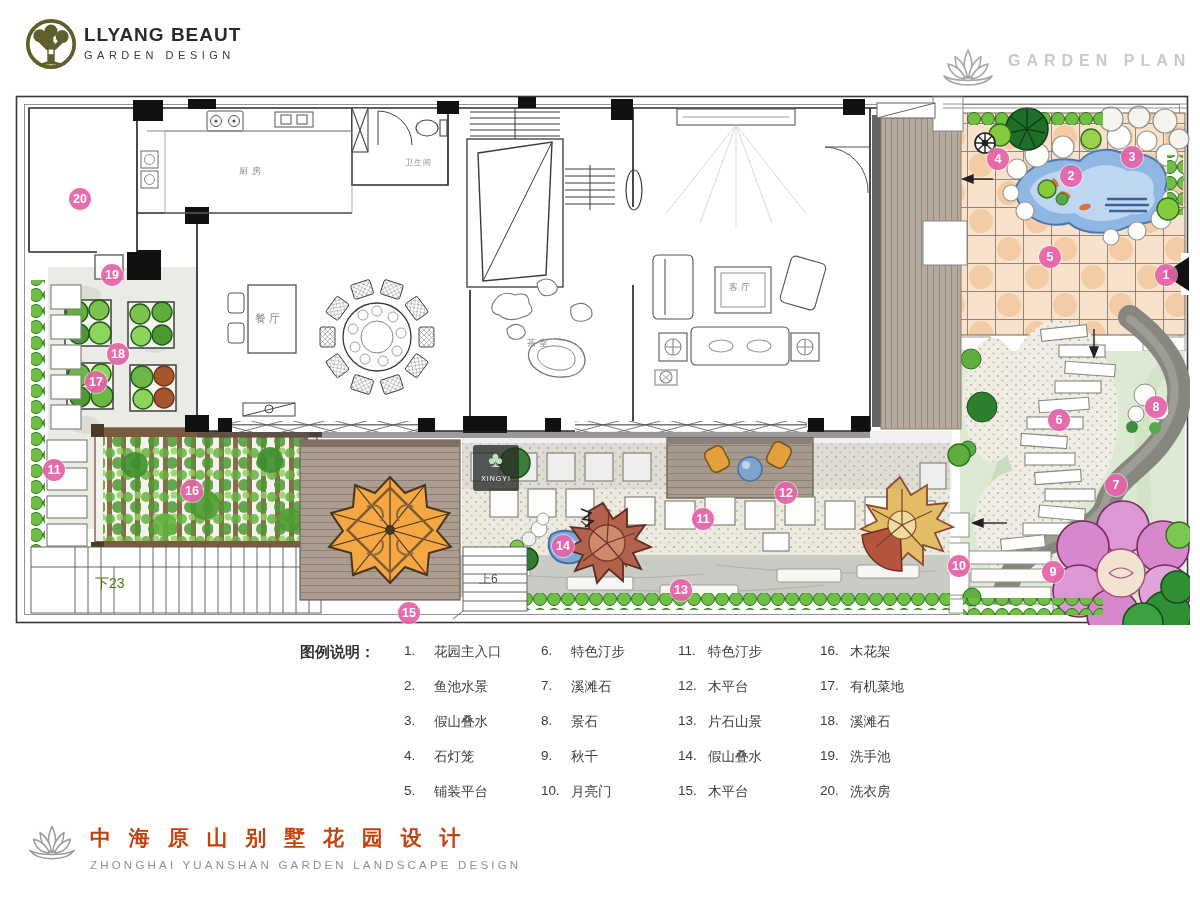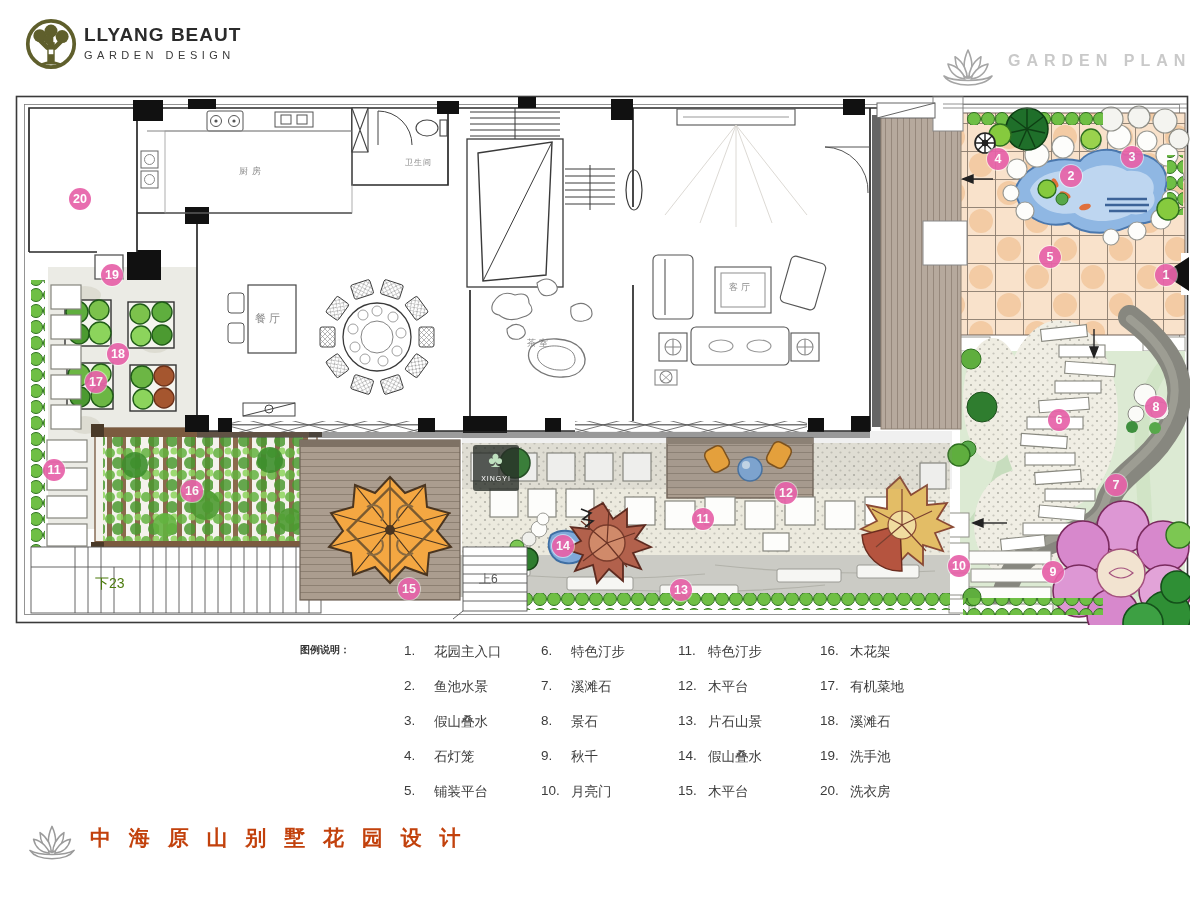--- a/index.html
+++ b/index.html
@@ -17,21 +17,21 @@
   #plan-overlay{left:15px;top:95px;width:1175px;height:530px;pointer-events:none;}
   .marker{position:absolute;width:22px;height:22px;border-radius:50%;background:#e763a9;
     color:#fff;font-size:12.5px;font-weight:bold;display:flex;align-items:center;justify-content:center;
     opacity:.93;box-shadow:0 0 0 1px rgba(255,255,255,.55);}
   .plan-label{position:absolute;color:#8a8a8a;white-space:nowrap;}
   .wm{position:absolute;left:458px;top:350px;width:46px;height:46px;background:rgba(40,45,40,.78);
     border-radius:3px;color:#fff;text-align:center;font-size:7px;letter-spacing:1px;}
   .wm .tree{font-size:22px;line-height:30px;color:#bfe0bf;}
 
   
-  .lg-head{font-size:10px;font-weight:bold;color:#333;}
+  .lg-head{font-size:15px;font-weight:bold;color:#333;}
   .lg-col{position:absolute;}
   .lg-item{height:35px;display:flex;align-items:flex-start;font-size:13.5px;color:#3c3c3c;}
   .lg-num{width:30px;flex:0 0 30px;}
 
   
   .ft-cn{font-size:21px;font-weight:bold;color:#c2410c;letter-spacing:6px;}
   .ft-en{font-size:11.5px;color:#8f8f8f;letter-spacing:3.2px;margin-top:7px;}
 </style>
 </head>
 <body>
@@ -661,21 +661,21 @@
     <div class="marker" style="left: 1033px; top: 314px;">6</div>
     <div class="marker" style="left: 1090px; top: 379px;">7</div>
     <div class="marker" style="left: 1130px; top: 301px;">8</div>
     <div class="marker" style="left: 1027px; top: 466px;">9</div>
     <div class="marker" style="left: 933px; top: 460px;">10</div>
     <div class="marker" style="left: 677px; top: 413px;">11</div>
     <div class="marker" style="left: 28px; top: 364px;">11</div>
     <div class="marker" style="left: 760px; top: 387px;">12</div>
     <div class="marker" style="left: 655px; top: 484px;">13</div>
     <div class="marker" style="left: 537px; top: 440px;">14</div>
-    <div class="marker" style="left: 383px; top: 483px;">15</div>
+    <div class="marker" style="left: 383px; top: 507px;">15</div>
     <div class="marker" style="left: 166px; top: 385px; border-radius: 10px;">16</div>
     <div class="marker" style="left: 70px; top: 276px;">17</div>
     <div class="marker" style="left: 92px; top: 248px;">18</div>
     <div class="marker" style="left: 86px; top: 169px;">19</div>
     <div class="marker" style="left: 54px; top: 93px;">20</div>
     <div class="plan-label" style="left: 224px; top: 70px; font-size: 9px; letter-spacing: 4px; color: rgb(138, 138, 138);">厨房</div>
     <div class="plan-label" style="left: 390px; top: 62px; font-size: 8px; letter-spacing: 1px; color: rgb(138, 138, 138);">卫生间</div>
     <div class="plan-label" style="left: 240px; top: 216px; font-size: 11px; letter-spacing: 3px; color: rgb(138, 138, 138);">餐厅</div>
     <div class="plan-label" style="left: 512px; top: 242px; font-size: 9px; letter-spacing: 3px; color: rgb(138, 138, 138);">茶室</div>
     <div class="plan-label" style="left: 714px; top: 186px; font-size: 9px; letter-spacing: 3px; color: rgb(138, 138, 138);">客厅</div>
@@ -787,13 +787,14 @@
       <path d="M-11,-15 C-3,-8 -1,2 -2,8 C-9,3 -12,-6 -11,-15 Z" transform="rotate(-8)"></path>
       <path d="M11,-15 C3,-8 1,2 2,8 C9,3 12,-6 11,-15 Z" transform="rotate(8)"></path>
       <path d="M-20,-6 C-10,-4 -4,4 -3,9 C-12,8 -18,2 -20,-6 Z"></path>
       <path d="M20,-6 C10,-4 4,4 3,9 C12,8 18,2 20,-6 Z"></path>
       <path d="M-24,6 C-14,12 14,12 24,6 C16,18 -16,18 -24,6 Z"></path>
     </g>
   </svg>
 </div>
 <div class="abs" style="left:90px;top:824px;">
   <div class="ft-cn">中 海 原 山 别 墅 花 园 设 计</div>
+  <div class="ft-en">ZHONGHAI YUANSHAN GARDEN LANDSCAPE DESIGN</div>
 </div>
 
 </body></html>

